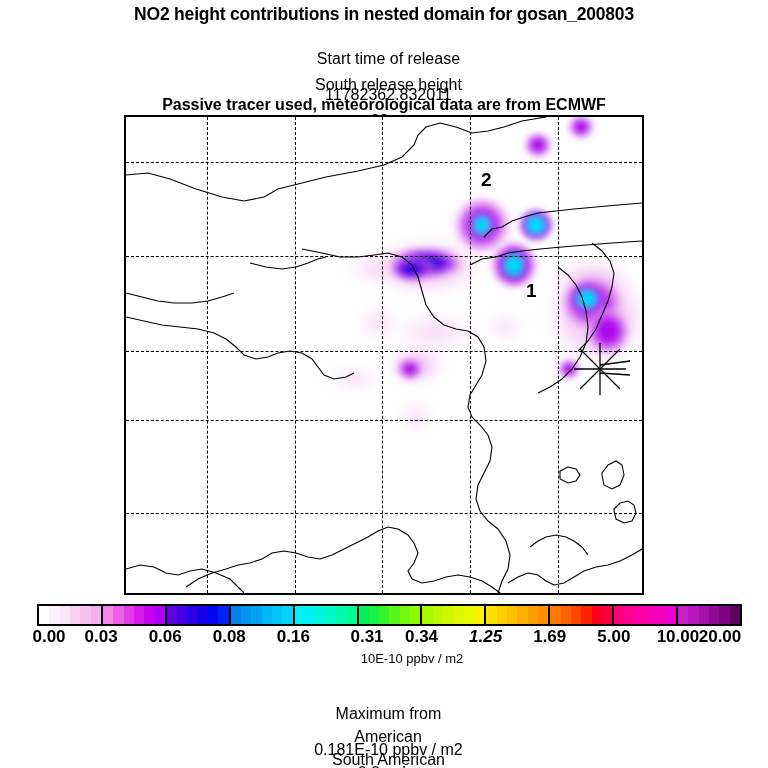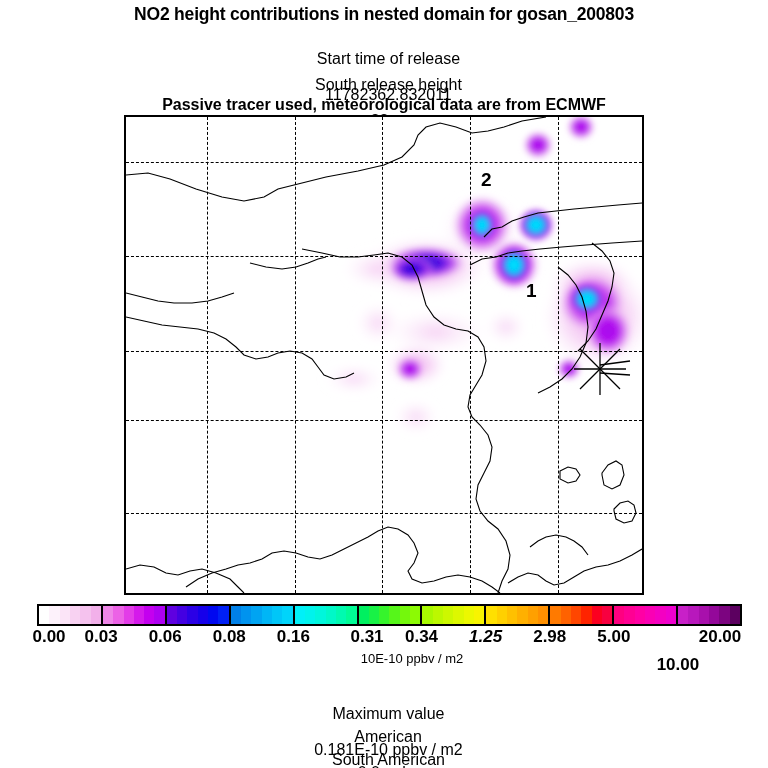--- a/index.html
+++ b/index.html
@@ -326,29 +326,29 @@
   </div>
 <div id="cbar-ticks">
     <span style="left: 49px;">0.00</span>
     <span style="left: 101.091px;">0.03</span>
     <span style="left: 165.182px;">0.06</span>
     <span style="left: 229.273px;">0.08</span>
     <span style="left: 293.364px;">0.16</span>
     <span style="left: 343px; margin-left: 24px;">0.31</span>
     <span style="left: 421.545px;">0.34</span>
     <span style="left: 485.636px; font-style: italic;">1.25</span>
-    <span style="left: 549.727px;">2.98</span>
+    <span style="left: 549.727px;">1.69</span>
     <span style="left: 613.818px;">5.00</span>
-    <span style="left: 677.909px; margin-top: 28px;">10.00</span>
+    <span style="left: 677.909px;">10.00</span>
     <span style="left: 720px;">20.00</span>
   </div>
 <div id="cbar-unit">10E-10 ppbv / m2</div>
 
 <div class="foot" id="foot1">
-  <span>Maximum value</span>
+  <span>Maximum from</span>
   <span> </span>
   <span>0.181E-10 ppbv / m2</span>
   <span class="gap-m"></span>
   
   <span class="gap-s"></span>
   
 </div>
 
 <div class="foot" id="foot2">
   <span>American</span>

